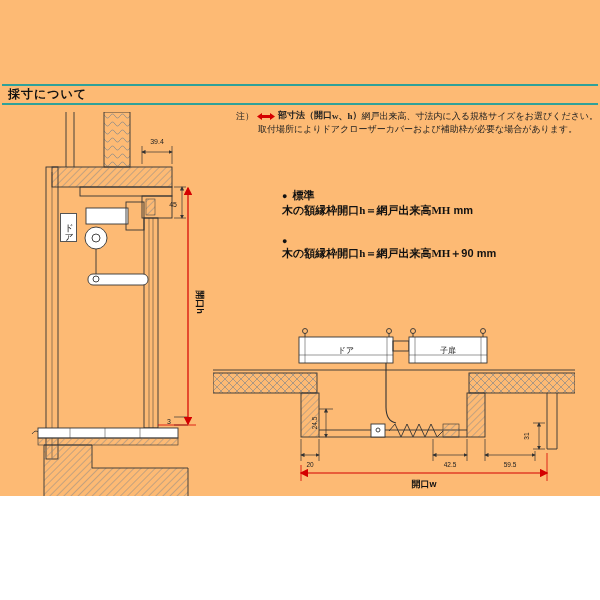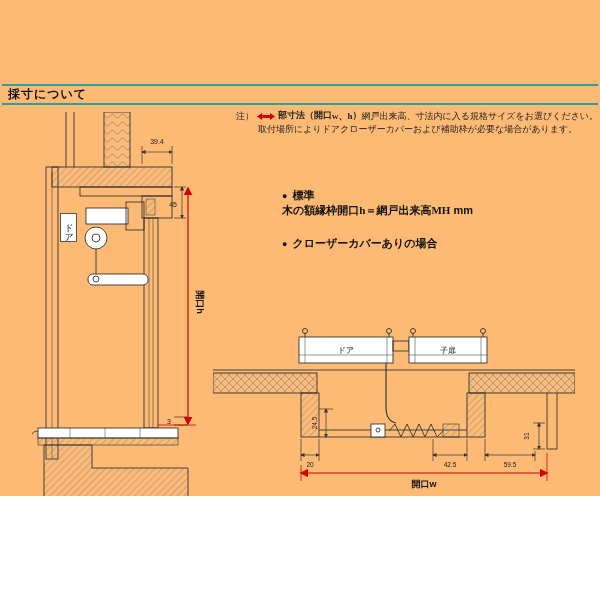--- a/index.html
+++ b/index.html
@@ -64,22 +64,22 @@
     <div class="bullet">
       <div class="bullet-title-row">
         <span class="bullet-marker">●</span>
         <span>標準</span>
       </div>
       <div class="bullet-formula"><span>木の額縁枠開口</span><span class="var">h</span><span>＝網戸出来高</span><span class="var">MH</span><span> mm</span></div>
     </div>
     <div class="bullet">
       <div class="bullet-title-row">
         <span class="bullet-marker">●</span>
-        <span>クローザーカバーありの場合</span>
       </div>
+      <div class="bullet-formula"><span>木の額縁枠開口</span><span class="var">h</span><span>＝網戸出来高</span><span class="var">MH</span><span>＋90 mm</span></div>
     </div>
   </div>
 
   <div class="left-drawing">
     <svg width="185" height="415" viewBox="0 0 185 415">
       <defs>
         <pattern id="hL" width="5" height="5" patternUnits="userSpaceOnUse" patternTransform="rotate(45)">
           <line x1="0" y1="0" x2="0" y2="5" stroke="#8a8a8a" stroke-width="1"></line>
         </pattern>
         <pattern id="zL" width="10" height="8" patternUnits="userSpaceOnUse">

